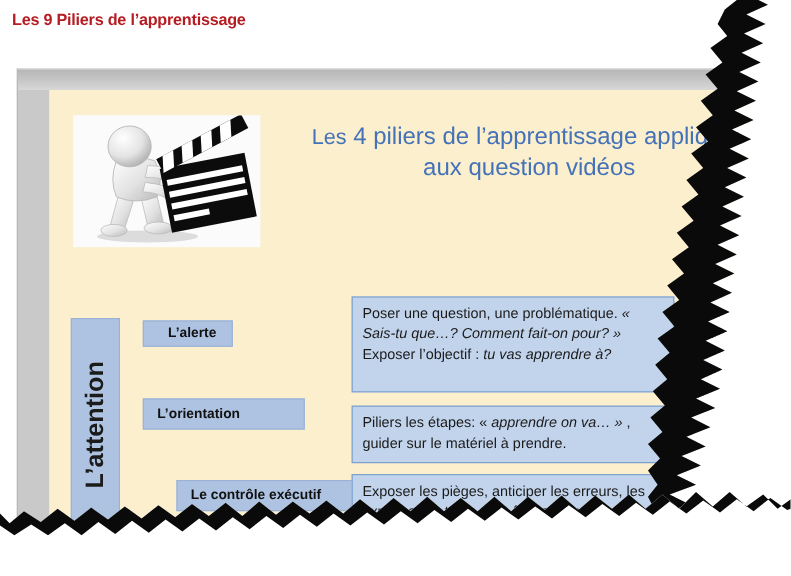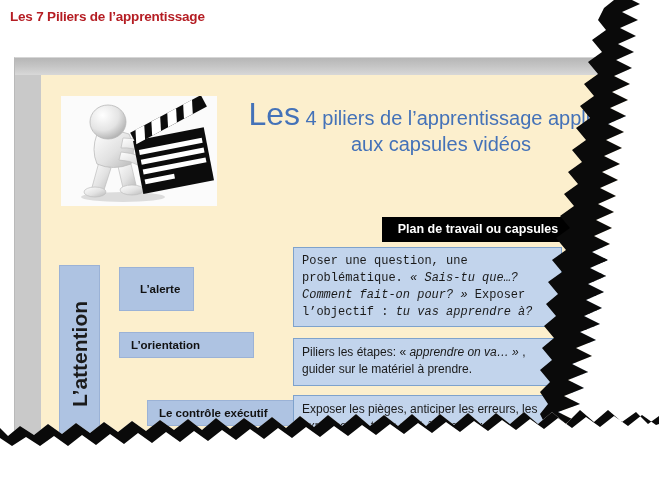--- a/index.html
+++ b/index.html
@@ -81,21 +81,21 @@
     left: 190px;
     top: 26px;
     width: 420px;
     color: #4472b8;
     text-align: center;
     line-height: 26px;
     font-size: 20px;
     font-family: "Liberation Sans", sans-serif;
   }
   #main-title .line { display: block; white-space: nowrap; }
-  #main-title .big { font-size: 32px; }
+  #main-title .big { font-size: 18px; }
 
   
   #plan-banner {
     position: absolute;
     left: 341px;
     top: 142px;
     width: 192px;
     height: 25px;
     background: #000000;
     color: #ffffff;
@@ -163,21 +163,21 @@
     position: absolute;
     pointer-events: none;
   }
   #torn-right  { left: 540px; top: 0;    width: 119px; height: 480px; }
   #torn-bottom { left: 0;     top: 380px; width: 659px; height: 100px; }
 </style>
 </head>
 <body>
 
 <div id="page-heading">
-  <span class="ln">Les 7 Piliers de l’apprentissage</span>
+  <span class="ln">Les 9 Piliers de l’apprentissage</span>
 </div>
 
 <div id="infographic-frame">
 
   <div id="frame-topbar"></div>
 
   <div id="infographic-canvas">
 
     <div id="clapper-illustration">
       <svg width="156" height="110" viewBox="0 0 156 110">
@@ -223,43 +223,42 @@
           <polygon points="78,24 88,24 82,37 72,37" fill="#ffffff"></polygon>
           <polygon points="96,24 106,24 100,37 90,37" fill="#ffffff"></polygon>
           <polygon points="114,24 124,24 118,37 108,37" fill="#ffffff"></polygon>
           <polygon points="132,24 142,24 136,37 126,37" fill="#ffffff"></polygon>
         </g>
       </svg>
     </div>
 
     <div id="main-title">
       <span class="line"><span class="big">Les</span><span> 4 piliers de l’apprentissage appliqués</span></span>
-      <span class="line">aux capsules vidéos</span>
+      <span class="line">aux question vidéos</span>
     </div>
 
-    <div id="plan-banner">Plan de travail ou capsules</div>
 
     <div id="attention-pillar">
       <span id="attention-pillar-label">L’attention</span>
     </div>
 
     <div id="stage-labels">
-        <div class="stage-label" style="left: 78px; top: 192px; width: 75px; height: 44px; padding-left: 20px;">
+        <div class="stage-label" style="left: 78px; top: 192px; width: 75px; height: 22px; padding-left: 20px;">
           <span>L’alerte</span>
         </div>
         <div class="stage-label" style="left: 78px; top: 257px; width: 135px; height: 26px;">
           <span>L’orientation</span>
         </div>
         <div class="stage-label" style="left: 78px; top: 325px; width: 160px; height: 26px; margin-left: 28px;">
           <span>Le contrôle exécutif</span>
         </div>
       </div>
 
     <div id="desc-boxes">
-        <div class="desc-box" style="left: 252px; top: 172px; width: 269px; height: 80px; font-family: Liberation Mono, monospace;"><span>Poser une question, une problématique. </span><i>« Sais-tu que…? Comment fait-on pour? » </i><span>Exposer l’objectif : </span><i>tu vas apprendre à?</i></div>
+        <div class="desc-box" style="left: 252px; top: 172px; width: 269px; height: 80px;"><span>Poser une question, une problématique. </span><i>« Sais-tu que…? Comment fait-on pour? » </i><span>Exposer l’objectif : </span><i>tu vas apprendre à?</i></div>
         <div class="desc-box" style="left: 252px; top: 263px; width: 269px; height: 48px;"><span>Piliers les étapes: « </span><i>apprendre on va… »</i><span> , guider sur le matériel à prendre.</span></div>
         <div class="desc-box" style="left: 252px; top: 320px; width: 269px; height: 48px;"><span>Exposer les pièges, anticiper les erreurs, les expliquer : « tu as peut être eu envie</span></div>
       </div>
 
     <div id="right-notes">
         <div class="desc-box" style="left: 531px; top: 172px; width: 70px; height: 96px; white-space: nowrap;">
           <div>Eviter</div>
           <div>théâtra</div>
           <div>personn</div>
           <div>mobiles</div>

